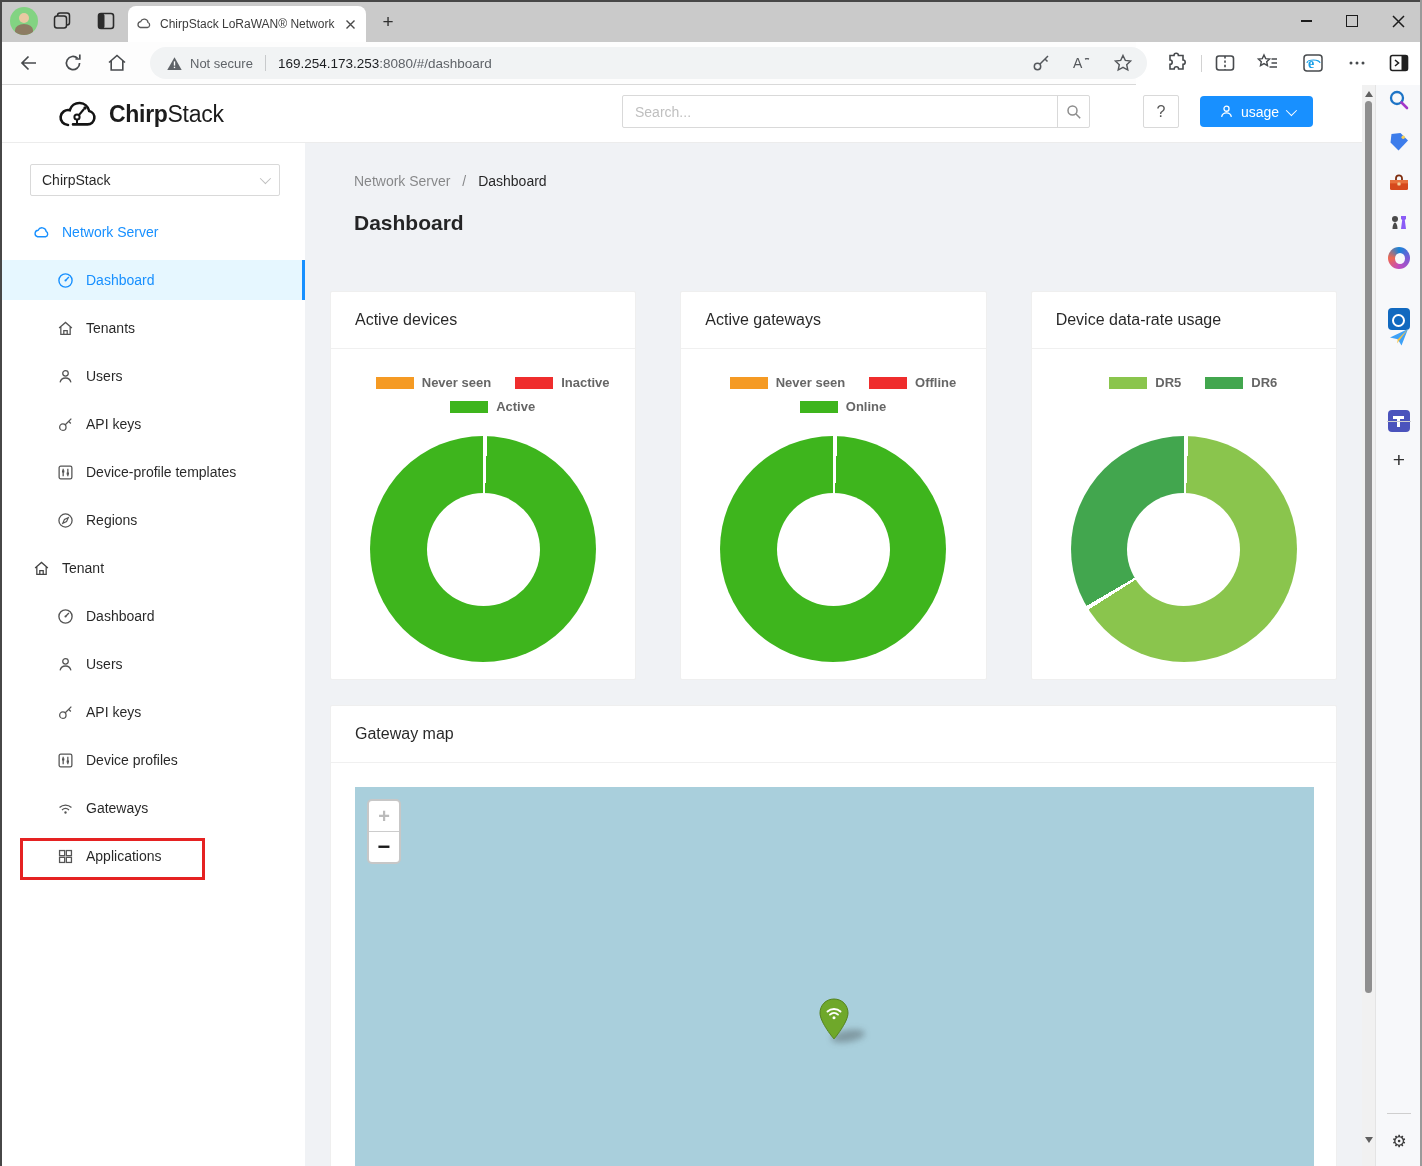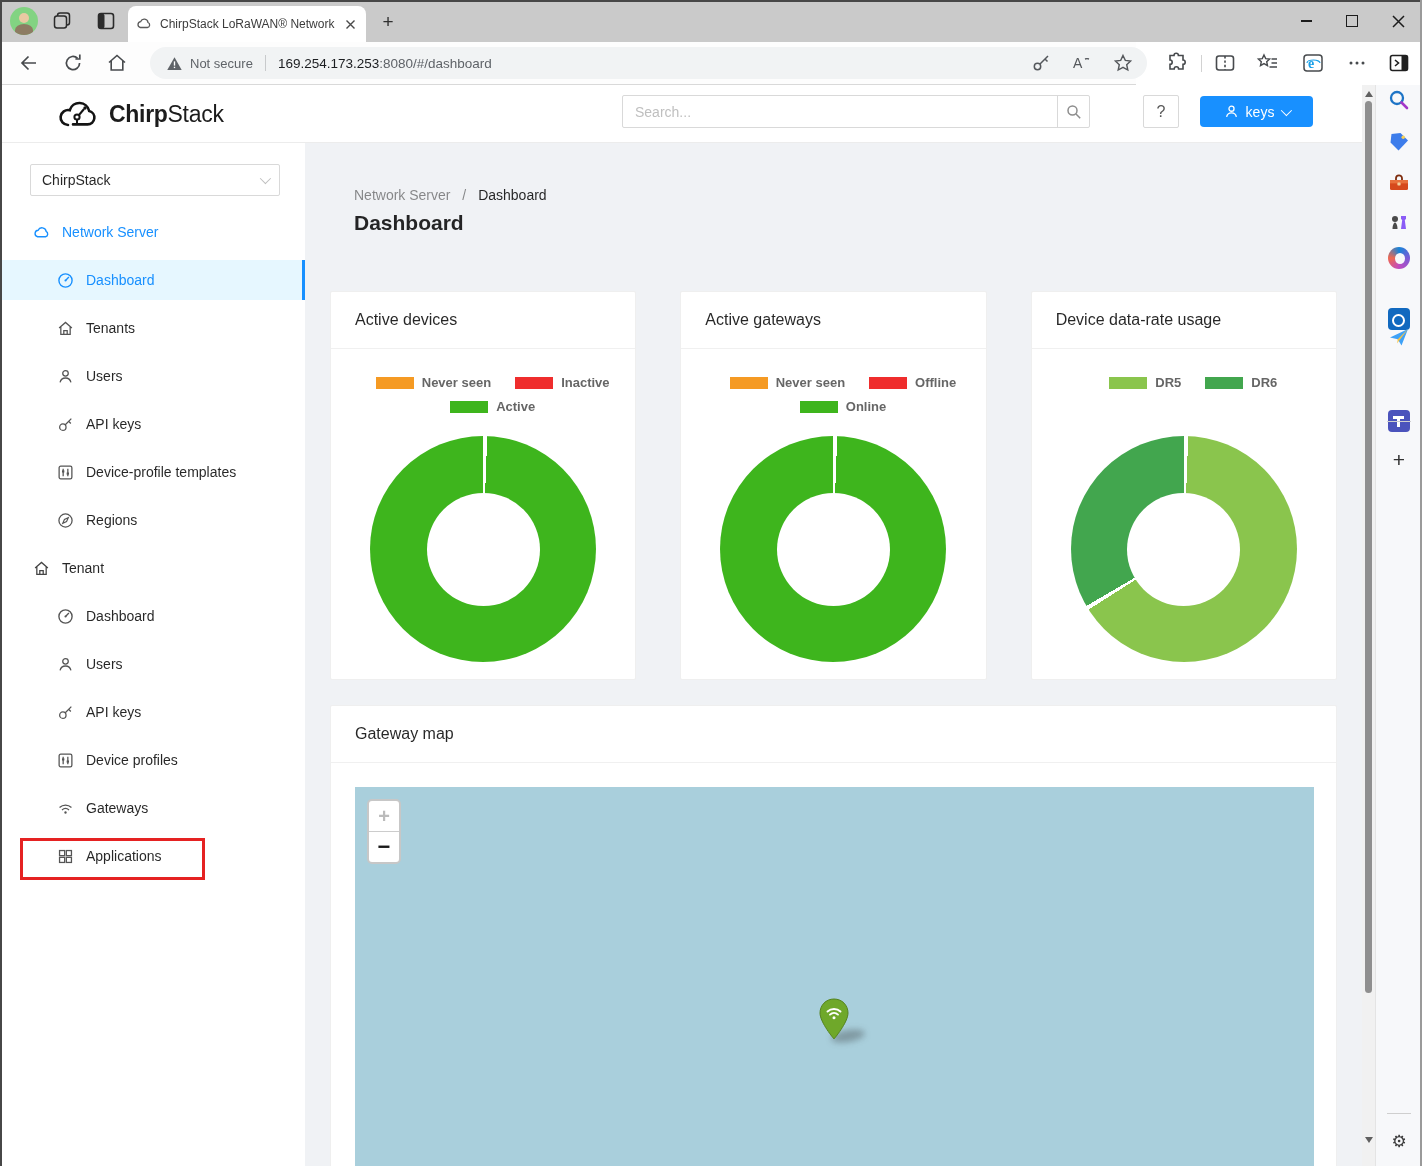--- a/index.html
+++ b/index.html
@@ -51,21 +51,21 @@
   .nav-row{position:absolute;left:0;width:303px;height:40px;display:flex;align-items:center;gap:12px;font-size:14px;color:rgba(0,0,0,.85);box-sizing:border-box;}
   .nav-row .ni{width:17px;height:17px;flex:0 0 17px;}
   .grp{padding-left:31px;}
   .itm{padding-left:55px;}
   .blue{color:#1890ff;}
   .sel{background:#e6f7ff;border-right:3px solid #1890ff;color:#1890ff;}
   .redbox{position:absolute;left:18px;top:695px;width:179px;height:36px;border:3px solid #e52222;z-index:5;}
 
   
   .main{position:absolute;left:305px;top:143px;width:1057px;height:1023px;background:#f0f2f5;}
-  .crumbs{position:absolute;left:49px;top:44px;font-size:14px;}
+  .crumbs{position:absolute;left:49px;top:30px;font-size:14px;}
   .crumb-link{color:rgba(0,0,0,.45);}
   .crumb-sep{color:rgba(0,0,0,.45);margin:0 8px;}
   .crumb-cur{color:rgba(0,0,0,.85);}
   .pagetitle{position:absolute;left:49px;top:68px;font-size:21px;font-weight:600;color:rgba(0,0,0,.85);}
   .cards{position:absolute;left:25px;top:148px;width:1007px;display:flex;gap:44px;}
   .card{flex:1;background:#fff;border:1px solid #efefef;border-radius:2px;box-sizing:border-box;}
   .stat-card{height:389px;}
   .card-head{height:56px;line-height:56px;padding:0 24px;font-size:16px;color:rgba(0,0,0,.85);border-bottom:1px solid #f0f0f0;}
   .card-body{padding-top:26px;}
   .legend{height:52px;display:flex;flex-direction:column;gap:9px;align-items:center;margin-left:19px;}
@@ -228,21 +228,21 @@
             <path d="M10 10 L14.2 14.2" stroke="#8c8c8c" stroke-width="1.5"></path>
           </svg>
       </div>
     </div>
     <div class="helpbtn">?</div>
     <div class="adminbtn">
       <svg width="15" height="15" viewBox="0 0 16 16">
           <circle cx="8" cy="5" r="2.7" fill="none" stroke="#fff" stroke-width="1.4"></circle>
           <path d="M2.8 13.8 a5.3 5.3 0 0 1 10.4 0" fill="none" stroke="#fff" stroke-width="1.4"></path>
         </svg>
-      <span>keys</span>
+      <span>usage</span>
       <span class="chev"></span>
     </div>
   </div>
 
   <div class="sidenav">
     <div class="orgselect">
       <span>ChirpStack</span>
       <span class="chev"></span>
     </div>
 

